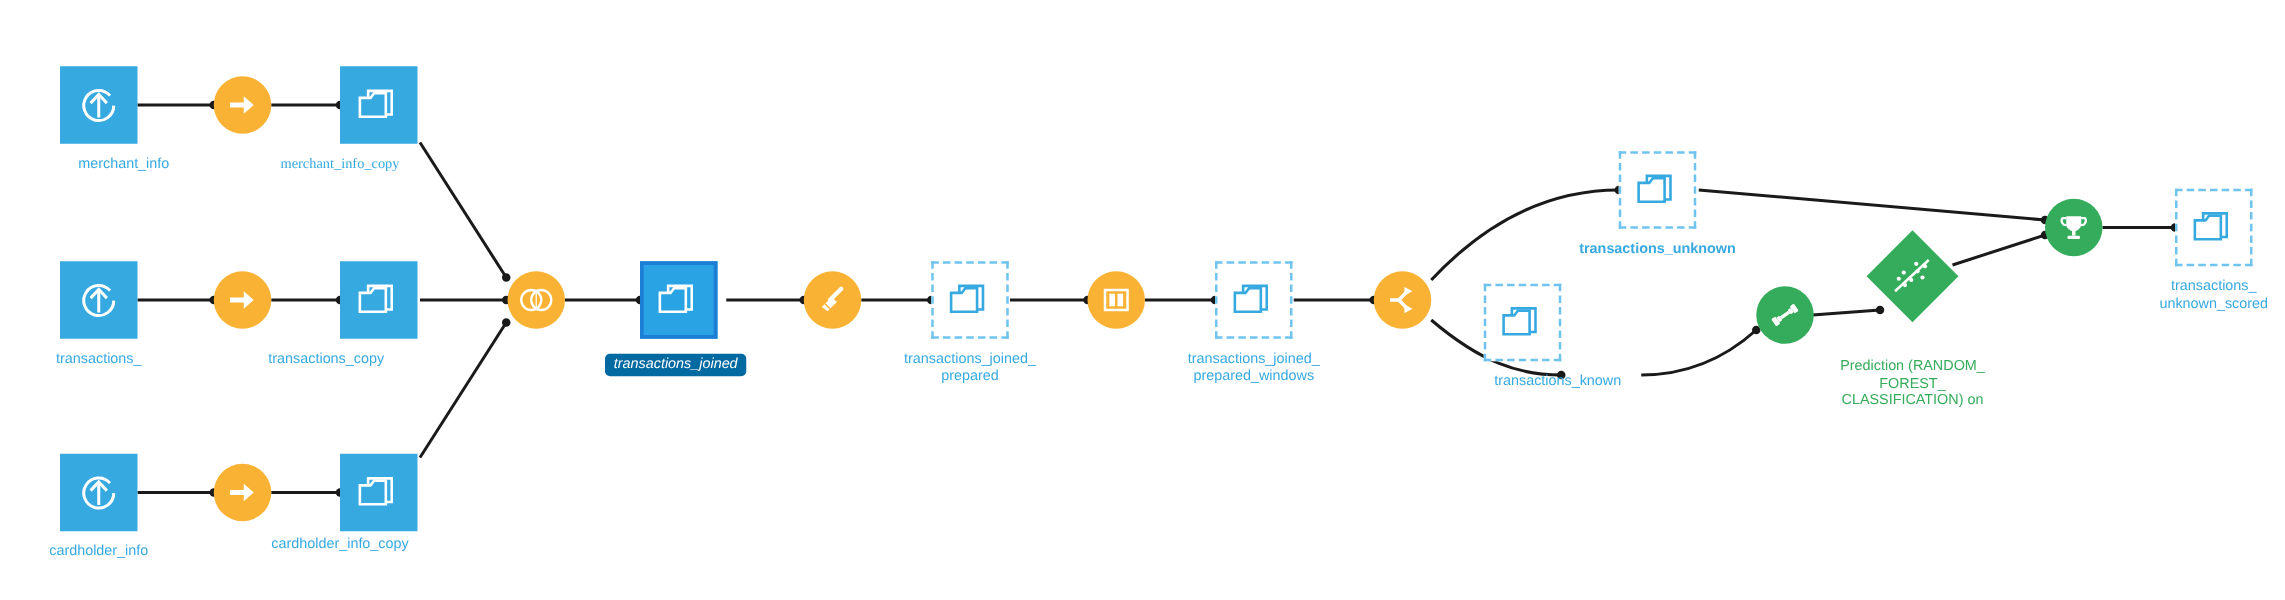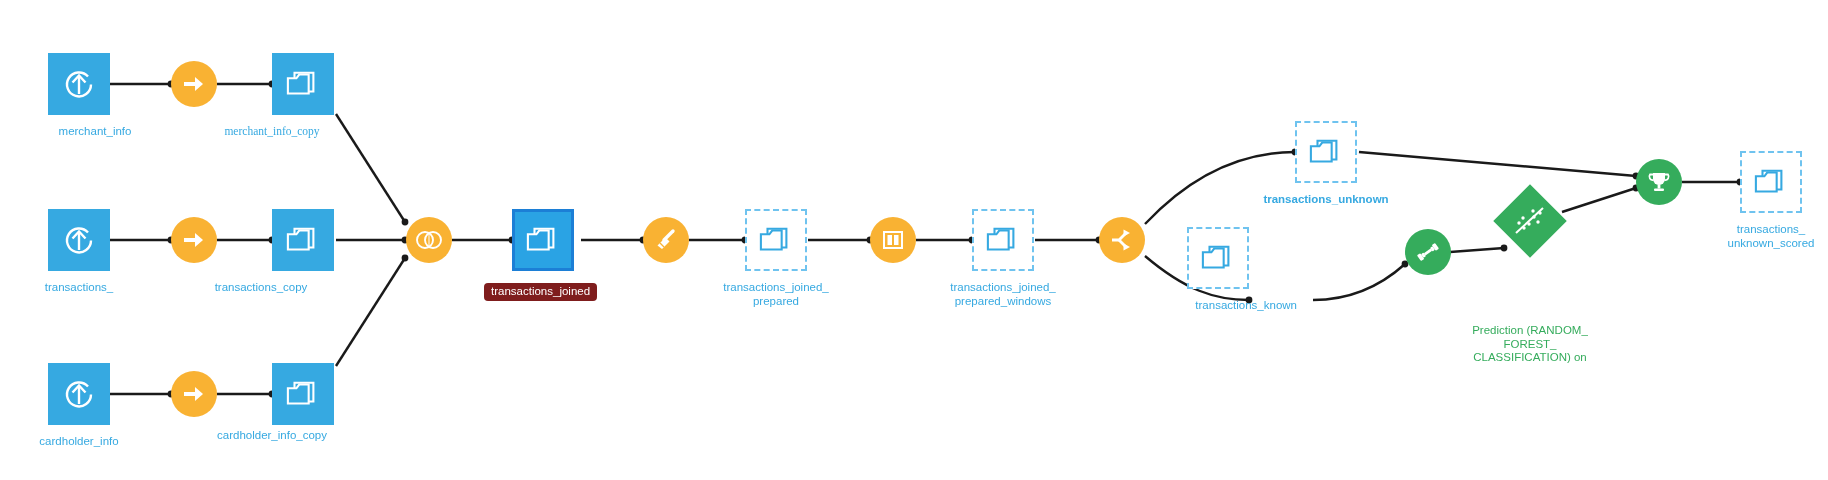--- a/index.html
+++ b/index.html
@@ -28,21 +28,21 @@
   .circ.orange{background:#f9b233;}
   .circ.green{background:#35ac5c;}
 
   
   .diamond{width:52px;height:52px;background:#35ac5c;transform:rotate(45deg);display:flex;align-items:center;justify-content:center;}
   .diamond > svg{transform:rotate(-45deg);}
 
   
   .lbl{position:absolute;font-size:11.5px;line-height:13.5px;color:#36a9e1;text-align:center;white-space:pre-line;}
   .lbl.green{color:#35ac5c;}
-  .lbl.sel{background:#7f1d1d;color:#fff;border-radius:4px;padding:2px 7px;white-space:nowrap;}
+  .lbl.sel{background:#0369a1;color:#fff;border-radius:4px;padding:2px 7px;white-space:nowrap;font-style:italic;}
 </style>
 </head>
 <body>
 
 <div id="flow">
 
   <svg id="edges" viewBox="0 0 1828 480">
     <defs>
       <style>
         .e{stroke:#1a1a1a;stroke-width:2.4;fill:none;}
@@ -114,21 +114,21 @@
 
   <div class="node" style="left:48px;top:53px;">
     <div class="ds">
       <svg width="34" height="34" viewBox="0 0 34 34">
         <path d="M26 9.5a12 12 0 1 0 3 8" fill="none" stroke="#fff" stroke-width="2.4"></path>
         <path d="M17 27 L17 10" stroke="#fff" stroke-width="2.4" fill="none"></path>
         <path d="M10.5 15.5 L17 8.5 L23.5 15.5" fill="none" stroke="#fff" stroke-width="2.4"></path>
       </svg>
     </div>
   </div>
-  <div class="lbl" style="left:16px;top:125px;width:158px;">merchant_info</div>
+  <div class="lbl" style="left:0px;top:125px;width:158px;padding-left:20px;">merchant_info</div>
 
   <div class="node" style="left:171px;top:217px;">
     <div class="circ orange">
       <svg width="26" height="26" viewBox="0 0 26 26">
         <path d="M3 13 H16" stroke="#fff" stroke-width="4" fill="none"></path>
         <path d="M14 6 L22 13 L14 20 Z" fill="#fff"></path>
       </svg>
     </div>
   </div>
 
@@ -317,21 +317,21 @@
         <circle cx="14" cy="24" r="1.7" fill="#fff"></circle>
         <circle cx="13" cy="14" r="1.7" fill="#fff"></circle>
         <circle cx="19" cy="20" r="1.7" fill="#fff"></circle>
         <circle cx="24" cy="13" r="1.7" fill="#fff"></circle>
         <circle cx="28" cy="18" r="1.7" fill="#fff"></circle>
         <circle cx="23" cy="7" r="1.7" fill="#fff"></circle>
         <circle cx="30" cy="9" r="1.7" fill="#fff"></circle>
       </svg>
     </div>
   </div>
-  <div class="lbl green" style="left:1451px;top:287px;width:158px;margin-top:37px;">Prediction (RANDOM_
+  <div class="lbl green" style="left:1451px;top:287px;width:158px;">Prediction (RANDOM_
 FOREST_
 CLASSIFICATION) on</div>
 
   <div class="node" style="left:1636px;top:159px;">
     <div class="circ green">
       <svg width="26" height="26" viewBox="0 0 26 26">
         <path d="M7 4 h12 v6 a6 6 0 0 1 -12 0 z" fill="#fff"></path>
         <path d="M7 5.5 H4 a3.5 3.5 0 0 0 3.5 5.5" fill="none" stroke="#fff" stroke-width="1.8"></path>
         <path d="M19 5.5 H22 a3.5 3.5 0 0 1 -3.5 5.5" fill="none" stroke="#fff" stroke-width="1.8"></path>
         <rect x="11.6" y="15.5" width="2.8" height="4" fill="#fff"></rect>

